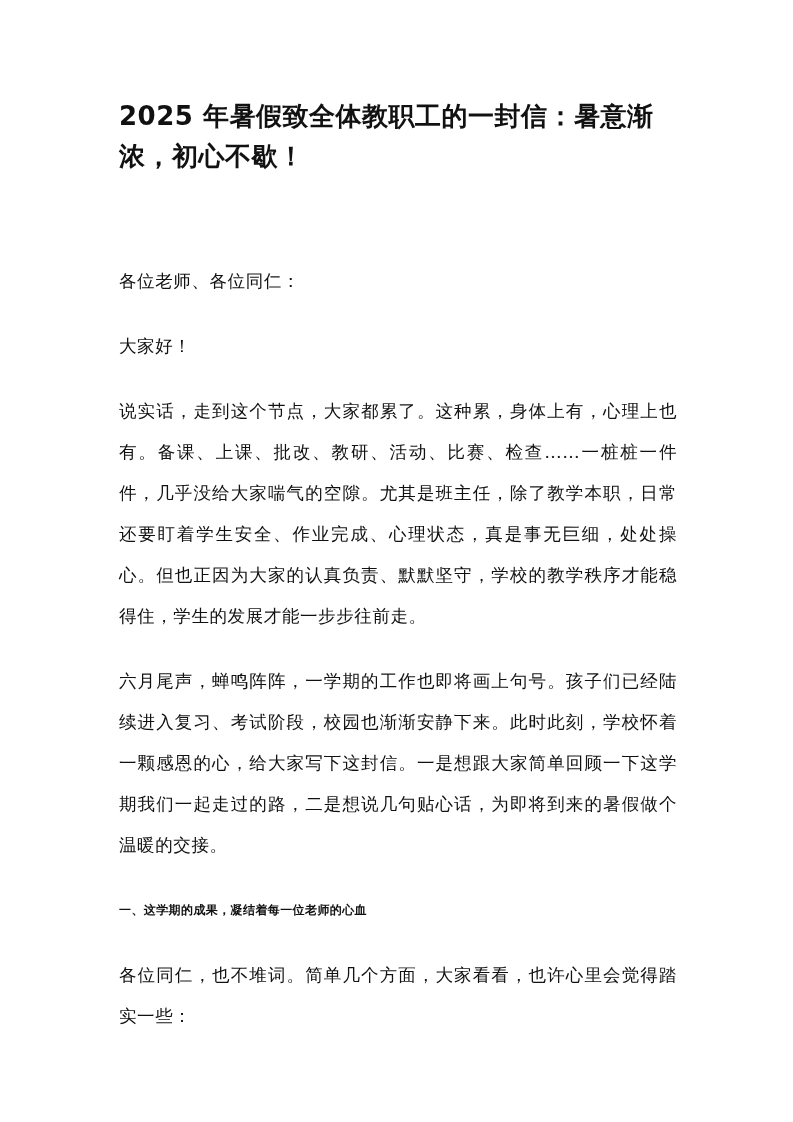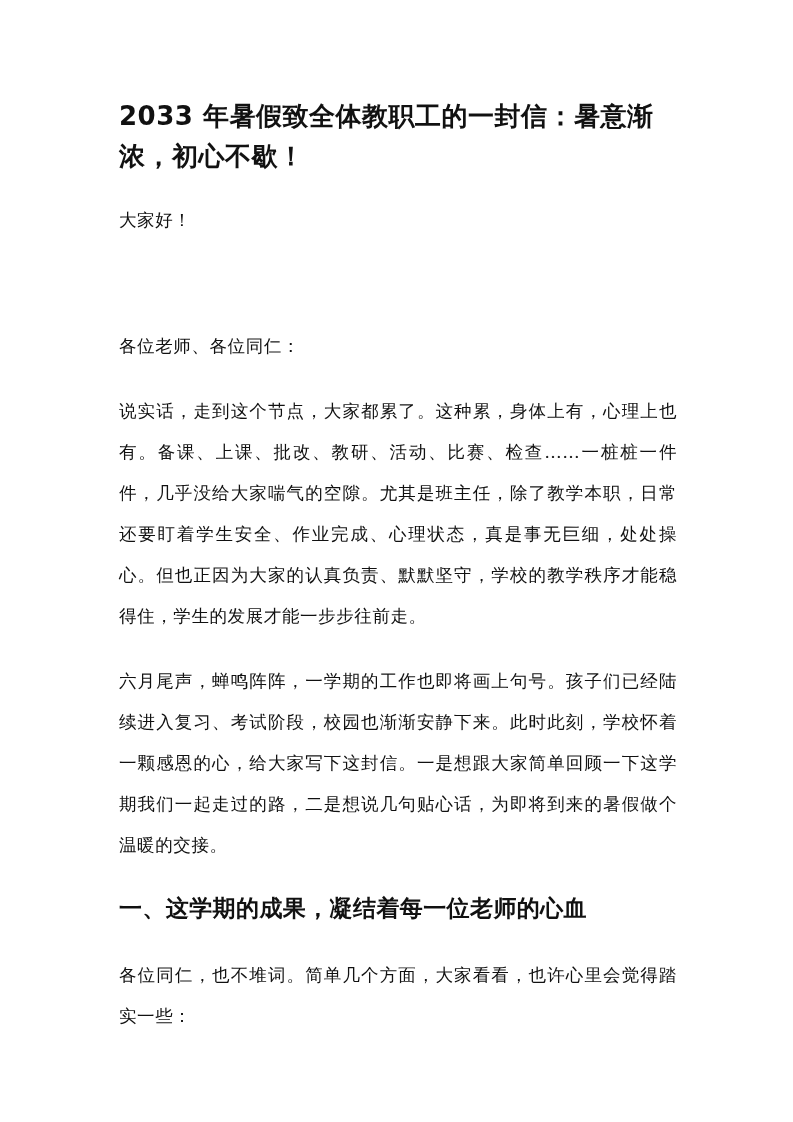--- a/index.html
+++ b/index.html
@@ -15,29 +15,29 @@
       margin: 0; letter-spacing: 0.5px;
     }
     .body-text {
       font-size: 17.5px; line-height: 41px; margin: 0;
       letter-spacing: 0.6px; text-align: justify;
     }
     .greeting1 { margin-top: 85px; }
     .greeting2 { margin-top: 24px; }
     .para { margin-top: 24px; }
     .section-heading {
-      font-family: Liberation Mono, monospace;
-      font-weight: bold; font-size: 23px; line-height: 41px;
+      font-family: Liberation Serif, serif;
+      font-weight: bold; font-size: 12px; line-height: 41px;
       margin: 24px 0 0 0; letter-spacing: 0.4px;
     }
   </style>
 </head>
 <body>
 
 <div class="page">
-  <h1 class="title">2033 年暑假致全体教职工的一封信：暑意渐浓，初心不歇！</h1>
+  <h1 class="title">2025 年暑假致全体教职工的一封信：暑意渐浓，初心不歇！</h1>
+  <p class="body-text greeting1">各位老师、各位同仁：</p>
   <p class="body-text greeting2">大家好！</p>
-  <p class="body-text greeting1">各位老师、各位同仁：</p>
   <p class="body-text para">说实话，走到这个节点，大家都累了。这种累，身体上有，心理上也有。备课、上课、批改、教研、活动、比赛、检查……一桩桩一件件，几乎没给大家喘气的空隙。尤其是班主任，除了教学本职，日常还要盯着学生安全、作业完成、心理状态，真是事无巨细，处处操心。但也正因为大家的认真负责、默默坚守，学校的教学秩序才能稳得住，学生的发展才能一步步往前走。</p>
   <p class="body-text para">六月尾声，蝉鸣阵阵，一学期的工作也即将画上句号。孩子们已经陆续进入复习、考试阶段，校园也渐渐安静下来。此时此刻，学校怀着一颗感恩的心，给大家写下这封信。一是想跟大家简单回顾一下这学期我们一起走过的路，二是想说几句贴心话，为即将到来的暑假做个温暖的交接。</p>
   <h2 class="section-heading">一、这学期的成果，凝结着每一位老师的心血</h2>
   <p class="body-text para">各位同仁，也不堆词。简单几个方面，大家看看，也许心里会觉得踏实一些：</p>
 </div>
 
 </body></html>

